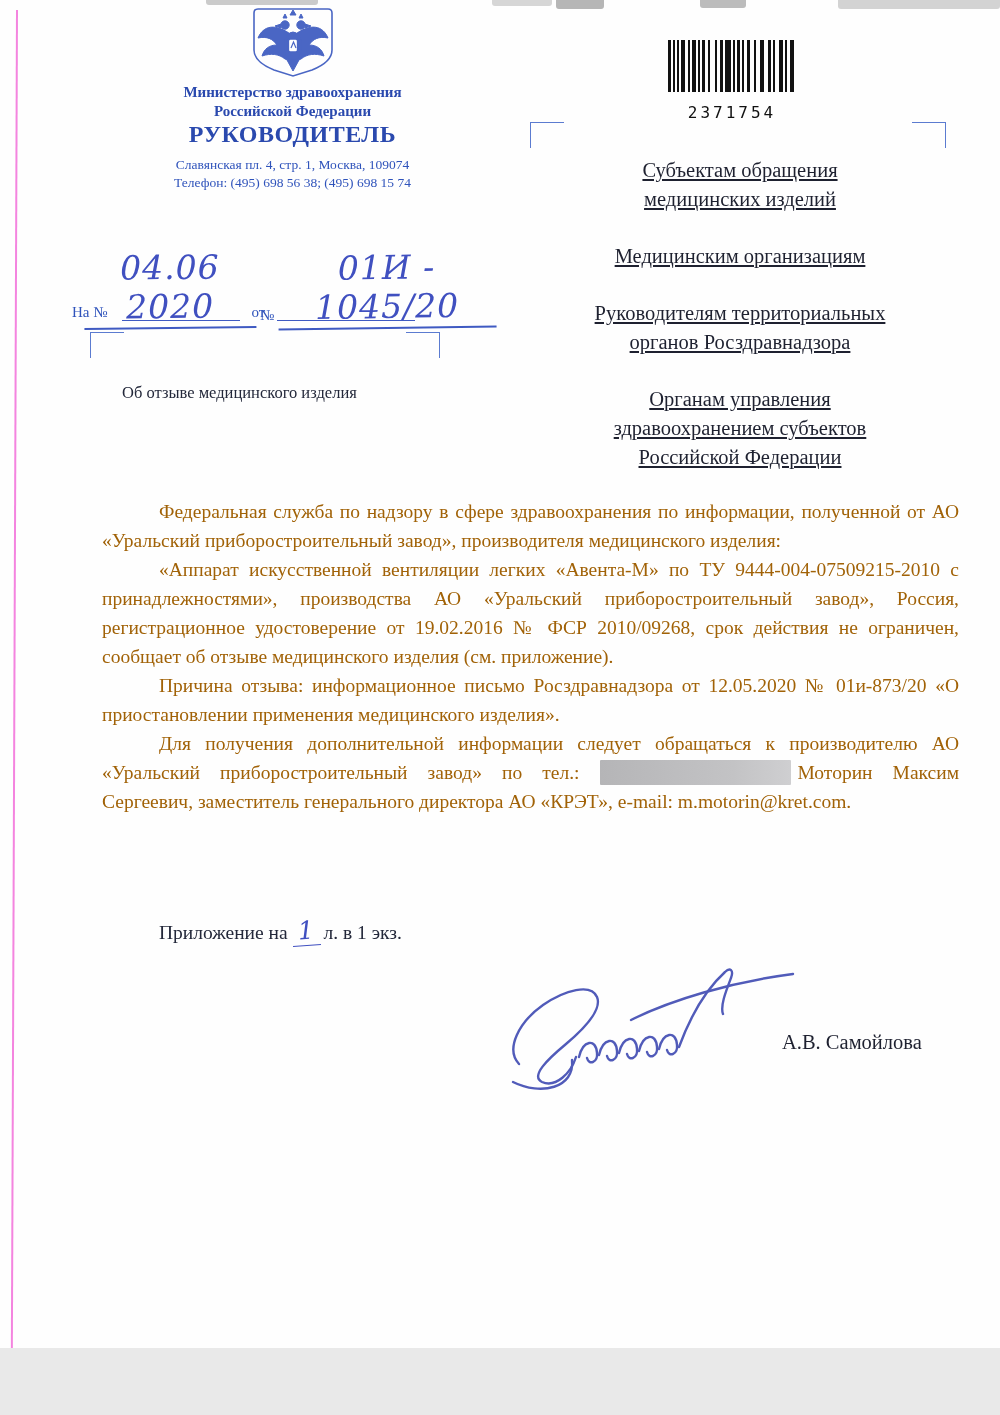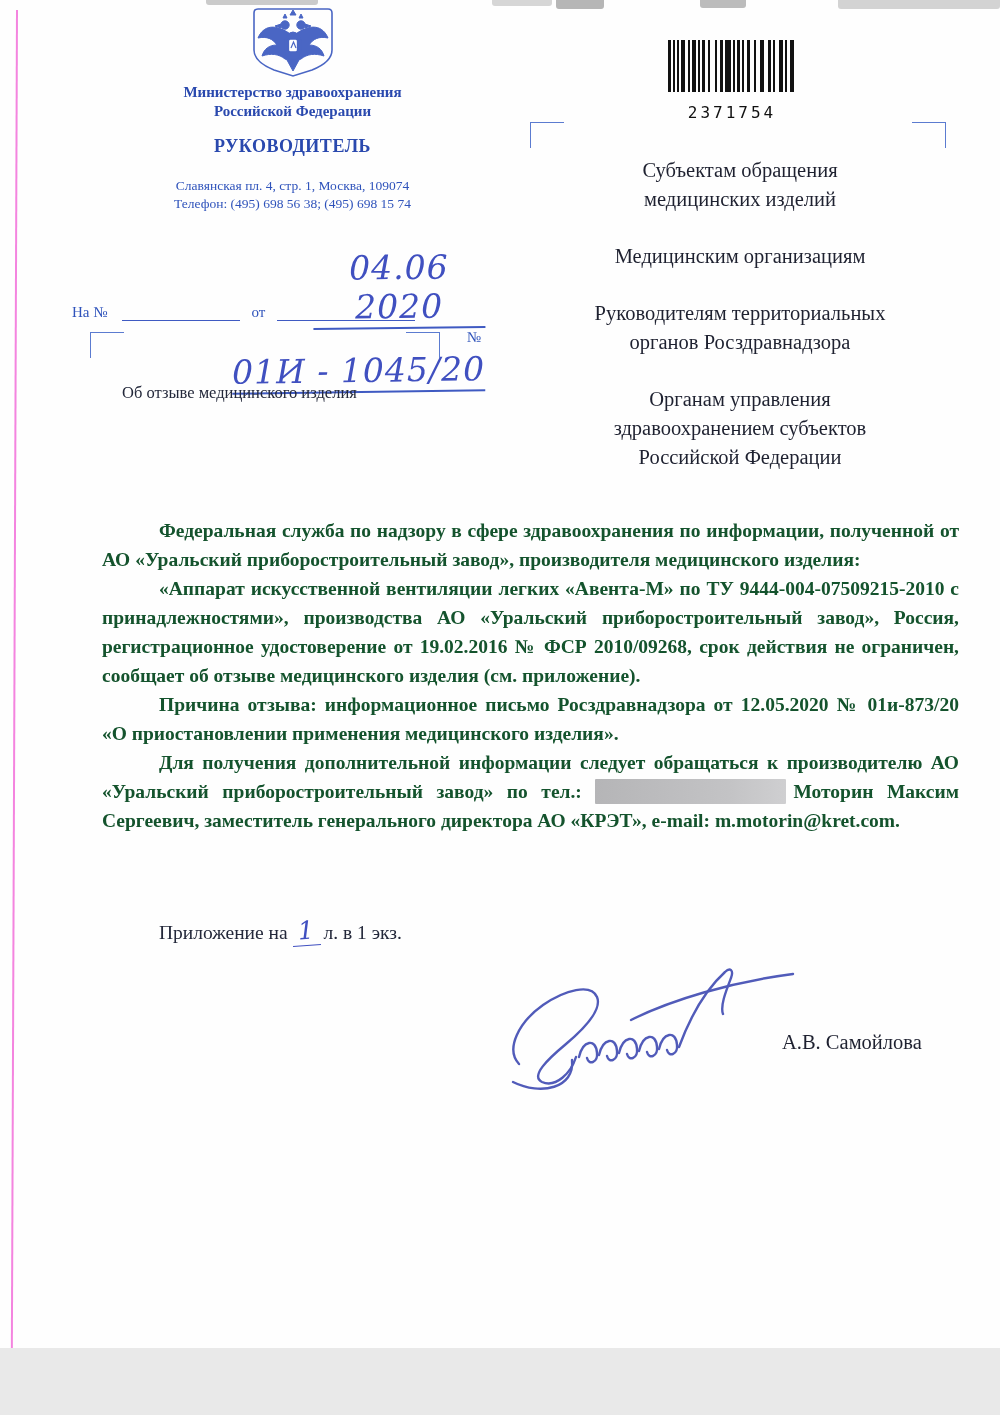--- a/index.html
+++ b/index.html
@@ -16,24 +16,24 @@
   }
   .smudge { position:absolute; top:0; background:#7a7a7a; border-radius:0 0 3px 3px; }
   
   .letterhead {
     position:absolute; left:85px; top:6px; width:415px;
     text-align:center; color:#2a49ae;
   }
   .emblem { display:block; margin:0 auto; }
   .ministry { font-weight:bold; font-size:15px; line-height:19px; margin-top:5px; color:#2a49ae; }
   .service  { font-weight:bold; font-size:18px; line-height:23px; margin-top:9px; letter-spacing:.3px; }
-  .position { font-weight:bold; font-size:18px; margin-top:15px; letter-spacing:.5px; }
-  .addr { font-size:13.5px; line-height:18px; margin-top:20px; color:#2f53bb; }
-  
-  .hw-row { position:absolute; left:73px; top:248px; width:412px; display:flex; align-items:flex-end;flex-direction:column; }
+  .position { font-weight:bold; font-size:24px; letter-spacing:.5px; }
+  .addr { font-size:13.5px; line-height:18px; margin-top:8px; color:#2f53bb; }
+  
+  .hw-row { position:absolute; left:84px; top:248px; width:412px; display:flex; align-items:flex-end; }
   .hw { font-family:"DejaVu Serif", serif; font-style:italic; color:#4050c0; }
   .hw-date {
     width:172px; font-size:33px; letter-spacing:1px; text-align:center;
     border-bottom:2px solid #3f5ac2; padding-bottom:1px; transform:rotate(-.6deg);
   }
   .no-sign { font-size:15px; color:#2f53bb; padding:0 4px 5px 4px; font-family:"Liberation Serif",serif; }
   .hw-num {
     flex:1; font-size:33px; letter-spacing:1px; text-align:center;
     border-bottom:2px solid #3f5ac2; padding-bottom:1px; transform:rotate(-.8deg);
   }
@@ -46,26 +46,26 @@
   
   .corner { position:absolute; width:34px; height:26px; }
   .corner.tl { border-left:1.5px solid #5b7bd0; border-top:1.5px solid #5b7bd0; }
   .corner.tr { border-right:1.5px solid #5b7bd0; border-top:1.5px solid #5b7bd0; }
   
   .barcode-wrap { position:absolute; left:664px; top:40px; width:136px; text-align:center; }
   .barcode-num { font-family:"DejaVu Sans Mono", monospace; font-size:16px; letter-spacing:3px; color:#111; margin-top:1px; }
   
   .recipients { position:absolute; left:528px; top:156px; width:424px; text-align:center;
     font-size:20.5px; line-height:29px; color:#1e2130; }
-  .recipient { white-space:pre-line; margin-bottom:28px; }
+  .recipient { white-space:pre-line; margin-bottom:28px;text-decoration:underline; }
   
   .subject { position:absolute; left:122px; top:383px; font-size:16.5px; color:#23283a; }
   
-  .body-text { position:absolute; left:102px; top:516px; width:857px;
-    font-size:19.5px; line-height:29px; text-align:justify; color:#14532d;font-weight:bold; }
+  .body-text { position:absolute; left:102px; top:497px; width:857px;
+    font-size:19.5px; line-height:29px; text-align:justify; color:#a16207; }
   .body-text p { text-indent:57px; margin:0; }
   .redaction {
     display:inline-block; width:191px; height:25px; vertical-align:middle;
     background:linear-gradient(90deg,#b5b5b7 0%,#c3c3c5 70%,#cfcfd1 100%);
     margin-right:7px; transform:translateY(-2px); border-radius:1px;
   }
   
   .attachment { position:absolute; left:102px; top:916px; width:857px; font-size:19.5px; }
   .attachment .indent { display:inline-block; width:57px; }
   .hw-one {

